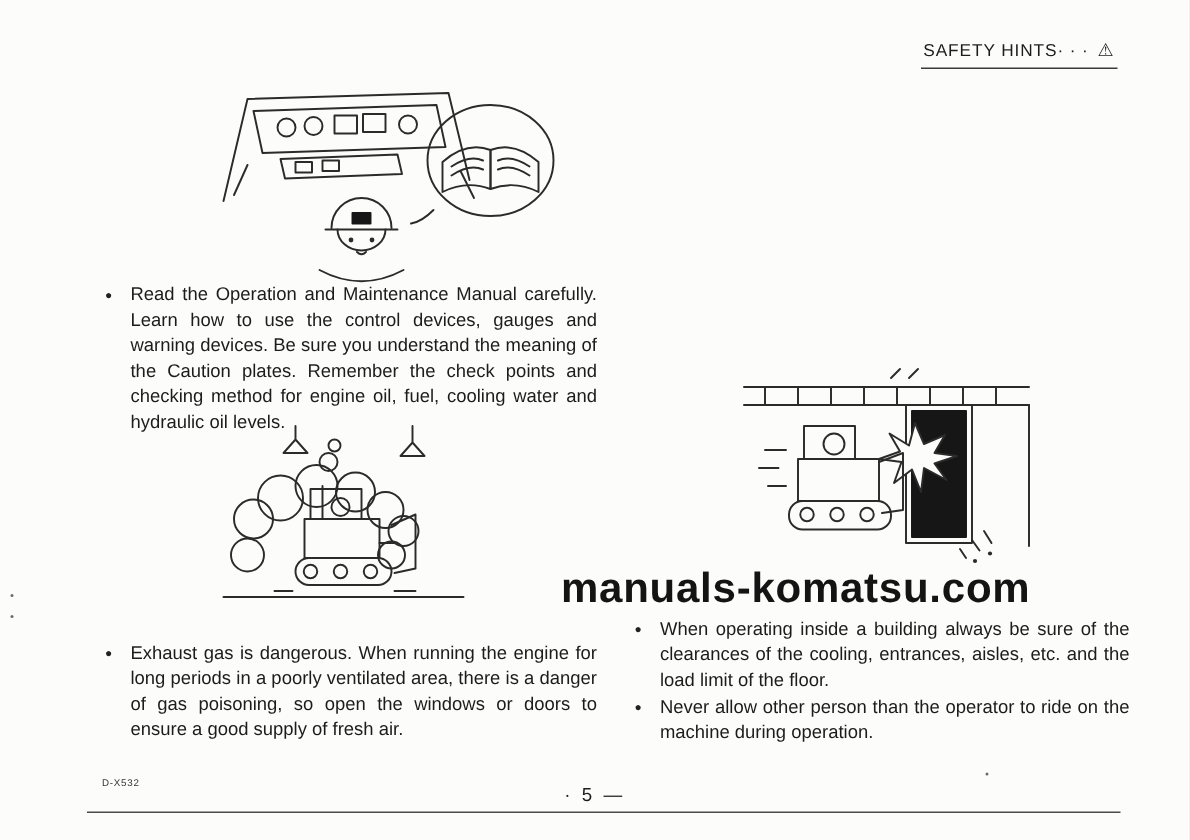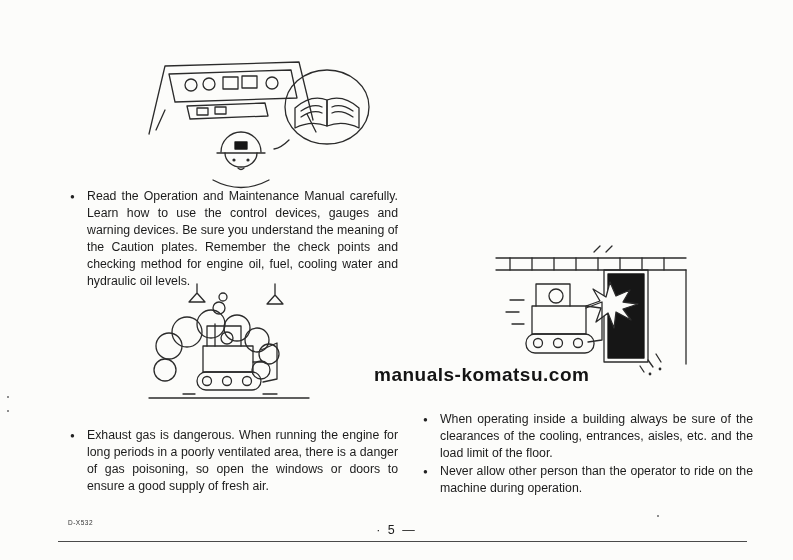--- a/index.html
+++ b/index.html
@@ -39,39 +39,43 @@
     fill:none;stroke:#2b2b2b;stroke-width:1.3;stroke-linecap:round;stroke-linejoin:round;
   }
   .illus svg .fill-dark{fill:#161616;stroke:#161616;}
   .illus svg .fill-dot{fill:#2b2b2b;stroke:none;}
   .illus svg .fill-white{fill:#fcfcfa;}
   .i-cab{left:135px;top:50px;width:238px;height:152px;}
   .i-exhaust{left:143px;top:282px;width:178px;height:146px;}
   .i-building{left:490px;top:242px;width:202px;height:170px;}
   
   .watermark{
-    position:absolute;left:374px;top:364px;
-    font-size:19px;font-weight:bold;color:#141414;
+    position:absolute;left:374px;top:376px;
+    font-size:28px;font-weight:bold;color:#141414;
     letter-spacing:.5px;z-index:5;
   }
   
   .doc-code{position:absolute;left:68px;top:519px;font-size:6.5px;color:#333;letter-spacing:.5px;}
   .page-number{position:absolute;left:0;right:0;top:523px;text-align:center;font-size:12.5px;letter-spacing:2px;}
   .bottom-rule{position:absolute;left:58px;right:46px;top:541px;height:1px;background:#4a4a4a;}
   
   .speck{position:absolute;background:#6a6a6a;border-radius:50%;}
   .sp1{left:7px;top:396px;width:2px;height:2px;}
   .sp2{left:7px;top:410px;width:2px;height:2px;}
   .sp3{left:657px;top:515px;width:2px;height:2px;}
 </style>
 </head>
 <body>
 
 <div class="page">
 
+  <div class="header">
+    <span>SAFETY HINTS</span><span>· · ·</span>
+    <span class="warn">⚠</span>
+  </div>
 
   <div class="illus i-cab">
     <svg viewBox="0 0 238 152" width="238" height="152">
 
       <path d="M14,84 L30,16 L164,12 L178,70"></path>
 
       <path d="M34,24 L156,20 L162,48 L40,52 Z"></path>
       <circle cx="56" cy="35" r="6"></circle>
       <circle cx="74" cy="34" r="6"></circle>
       <rect x="88" y="27" width="15" height="12"></rect>

